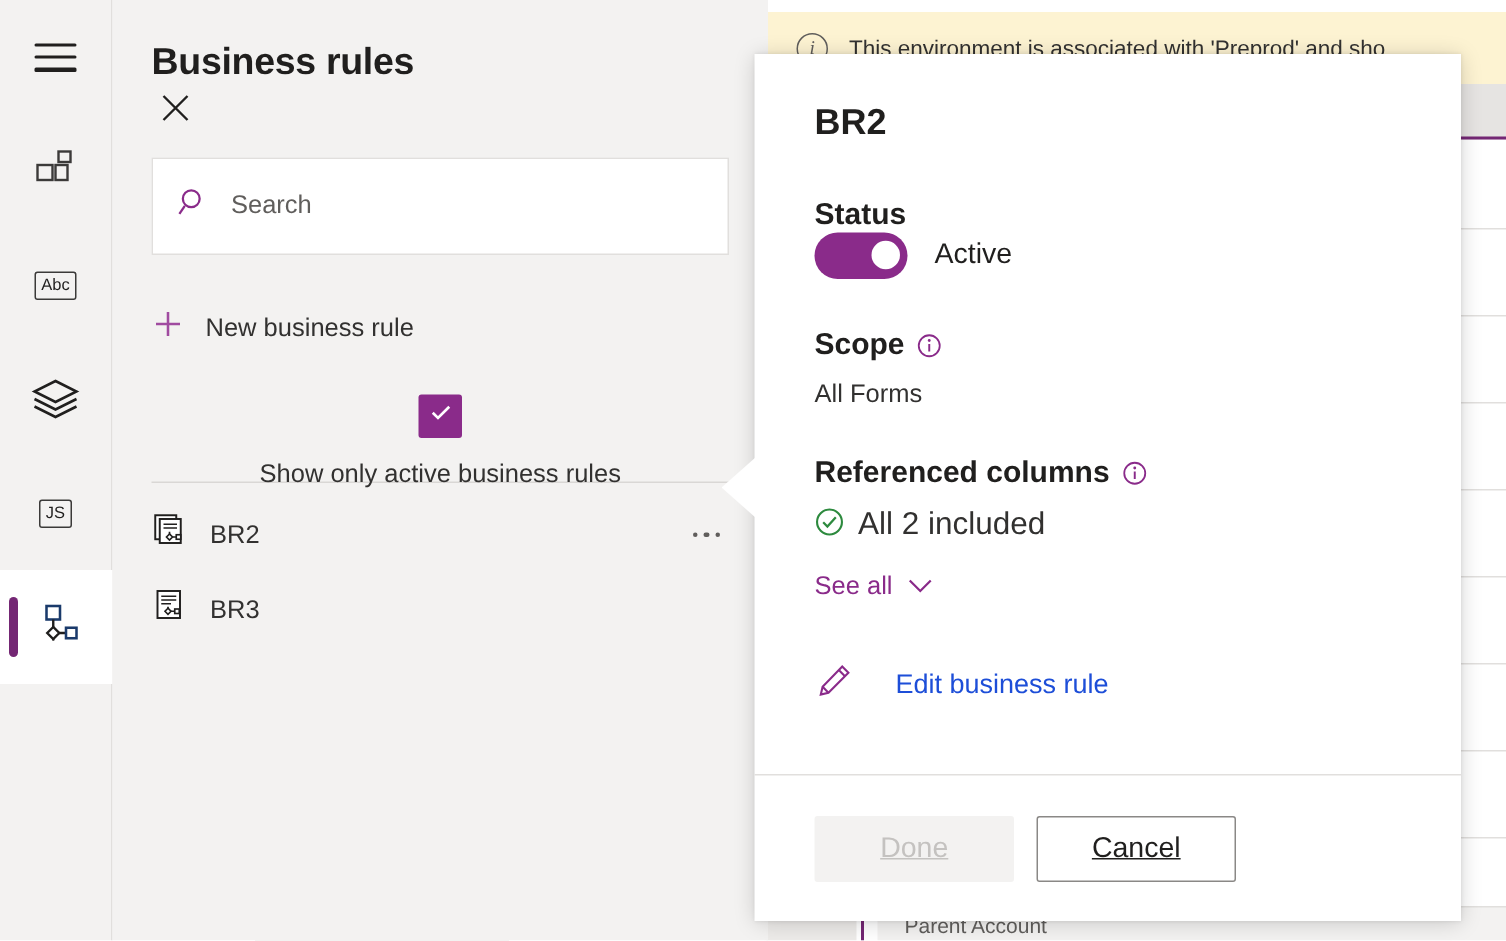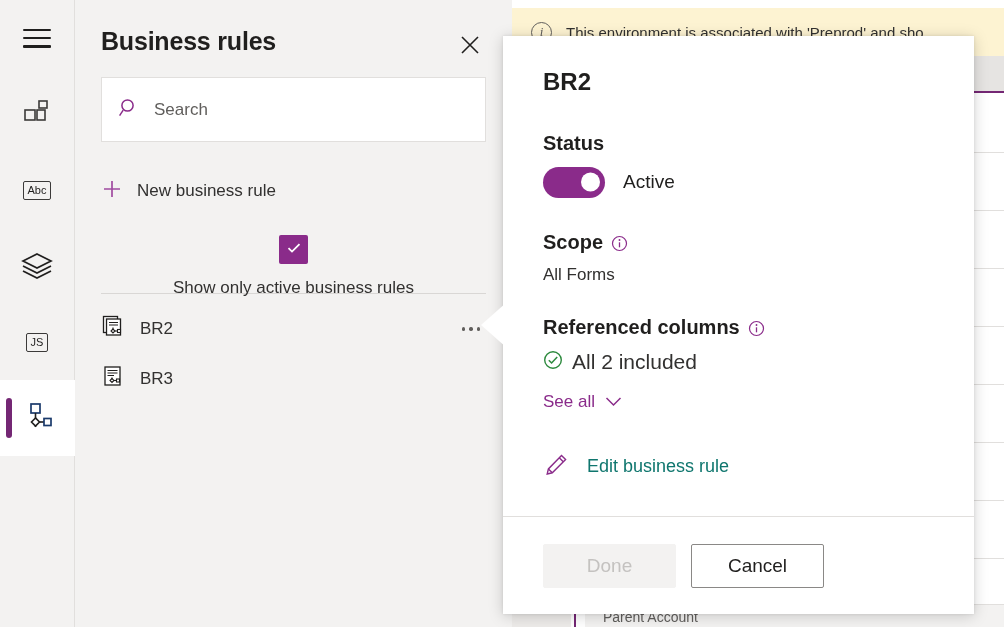--- a/index.html
+++ b/index.html
@@ -86,20 +86,21 @@
   }
 
   
   .panel {
     position: absolute; left: 75px; top: 0; width: 437px; height: 627px;
     background: #f3f2f1;
   }
   .panel-header {
     display: flex; align-items: flex-start; justify-content: space-between;
     padding: 28px 26px 0 26px;
+    flex-direction: column;
   }
   .panel-title {
     font-size: 25px; font-weight: bold; color: #201f1e;
     letter-spacing: -0.2px; line-height: 1.1;
   }
   .close-btn {
     width: 32px; height: 32px; cursor: pointer;
     display: flex; align-items: center; justify-content: center;
     background: none; border: none; padding: 0; margin-top: 2px;
   }
@@ -163,21 +164,21 @@
   }
   .callout-body { padding: 32px 40px 0 40px; }
   .flyout-title {
     font-size: 24px; font-weight: bold; color: #201f1e; line-height: 1.15;
   }
   .section-label {
     font-size: 20px; font-weight: bold; color: #201f1e;
     display: flex; align-items: center; gap: 8px;
   }
   .s-status { margin-top: 36px; }
-  .toggle-row { display: flex; align-items: center; gap: 18px; margin-top: 12px; }
+  .toggle-row { display: flex; align-items: center; gap: 18px; margin-top: 0; }
   .toggle {
     width: 62px; height: 31px; border-radius: 16px; background: #8a2b8a;
     position: relative; cursor: pointer; flex: 0 0 auto;
   }
   .toggle .knob {
     position: absolute; right: 5px; top: 50%; transform: translateY(-50%);
     width: 19px; height: 19px; border-radius: 50%; background: #ffffff;
   }
   .toggle-text { font-size: 19px; color: #201f1e; }
 
@@ -191,33 +192,34 @@
   }
   .see-all {
     display: inline-flex; align-items: center; gap: 10px; margin-top: 17px;
     font-size: 17px; color: #8a2b8a; cursor: pointer;
   }
 
   .edit-row {
     display: flex; align-items: center; gap: 18px; margin-top: 40px;
     cursor: pointer;
   }
-  .edit-label { font-size: 18px; color: #0f766e; }
+  .edit-label { font-size: 18px; color: #1d4ed8; margin-left: 10px; }
 
   .callout-footer {
     position: absolute; left: 0; right: 0; bottom: 0; height: 98px;
     border-top: 1px solid #e1dfdd;
     display: flex; align-items: center; gap: 15px;
     padding: 0 40px;
   }
   .btn {
     height: 44px; min-width: 133px; font-size: 19px;
     display: flex; align-items: center; justify-content: center;
     cursor: pointer; border-radius: 2px;
     font-family: "Liberation Sans", sans-serif;
+    text-decoration: underline;
   }
   .btn-done {
     background: #f3f2f1; color: #c4c2c0; border: 1px solid #f3f2f1;
     cursor: default;
   }
   .btn-cancel {
     background: #ffffff; color: #201f1e; border: 1px solid #8a8886;
   }
   .info-i {
     width: 17px; height: 17px; flex: 0 0 auto;

